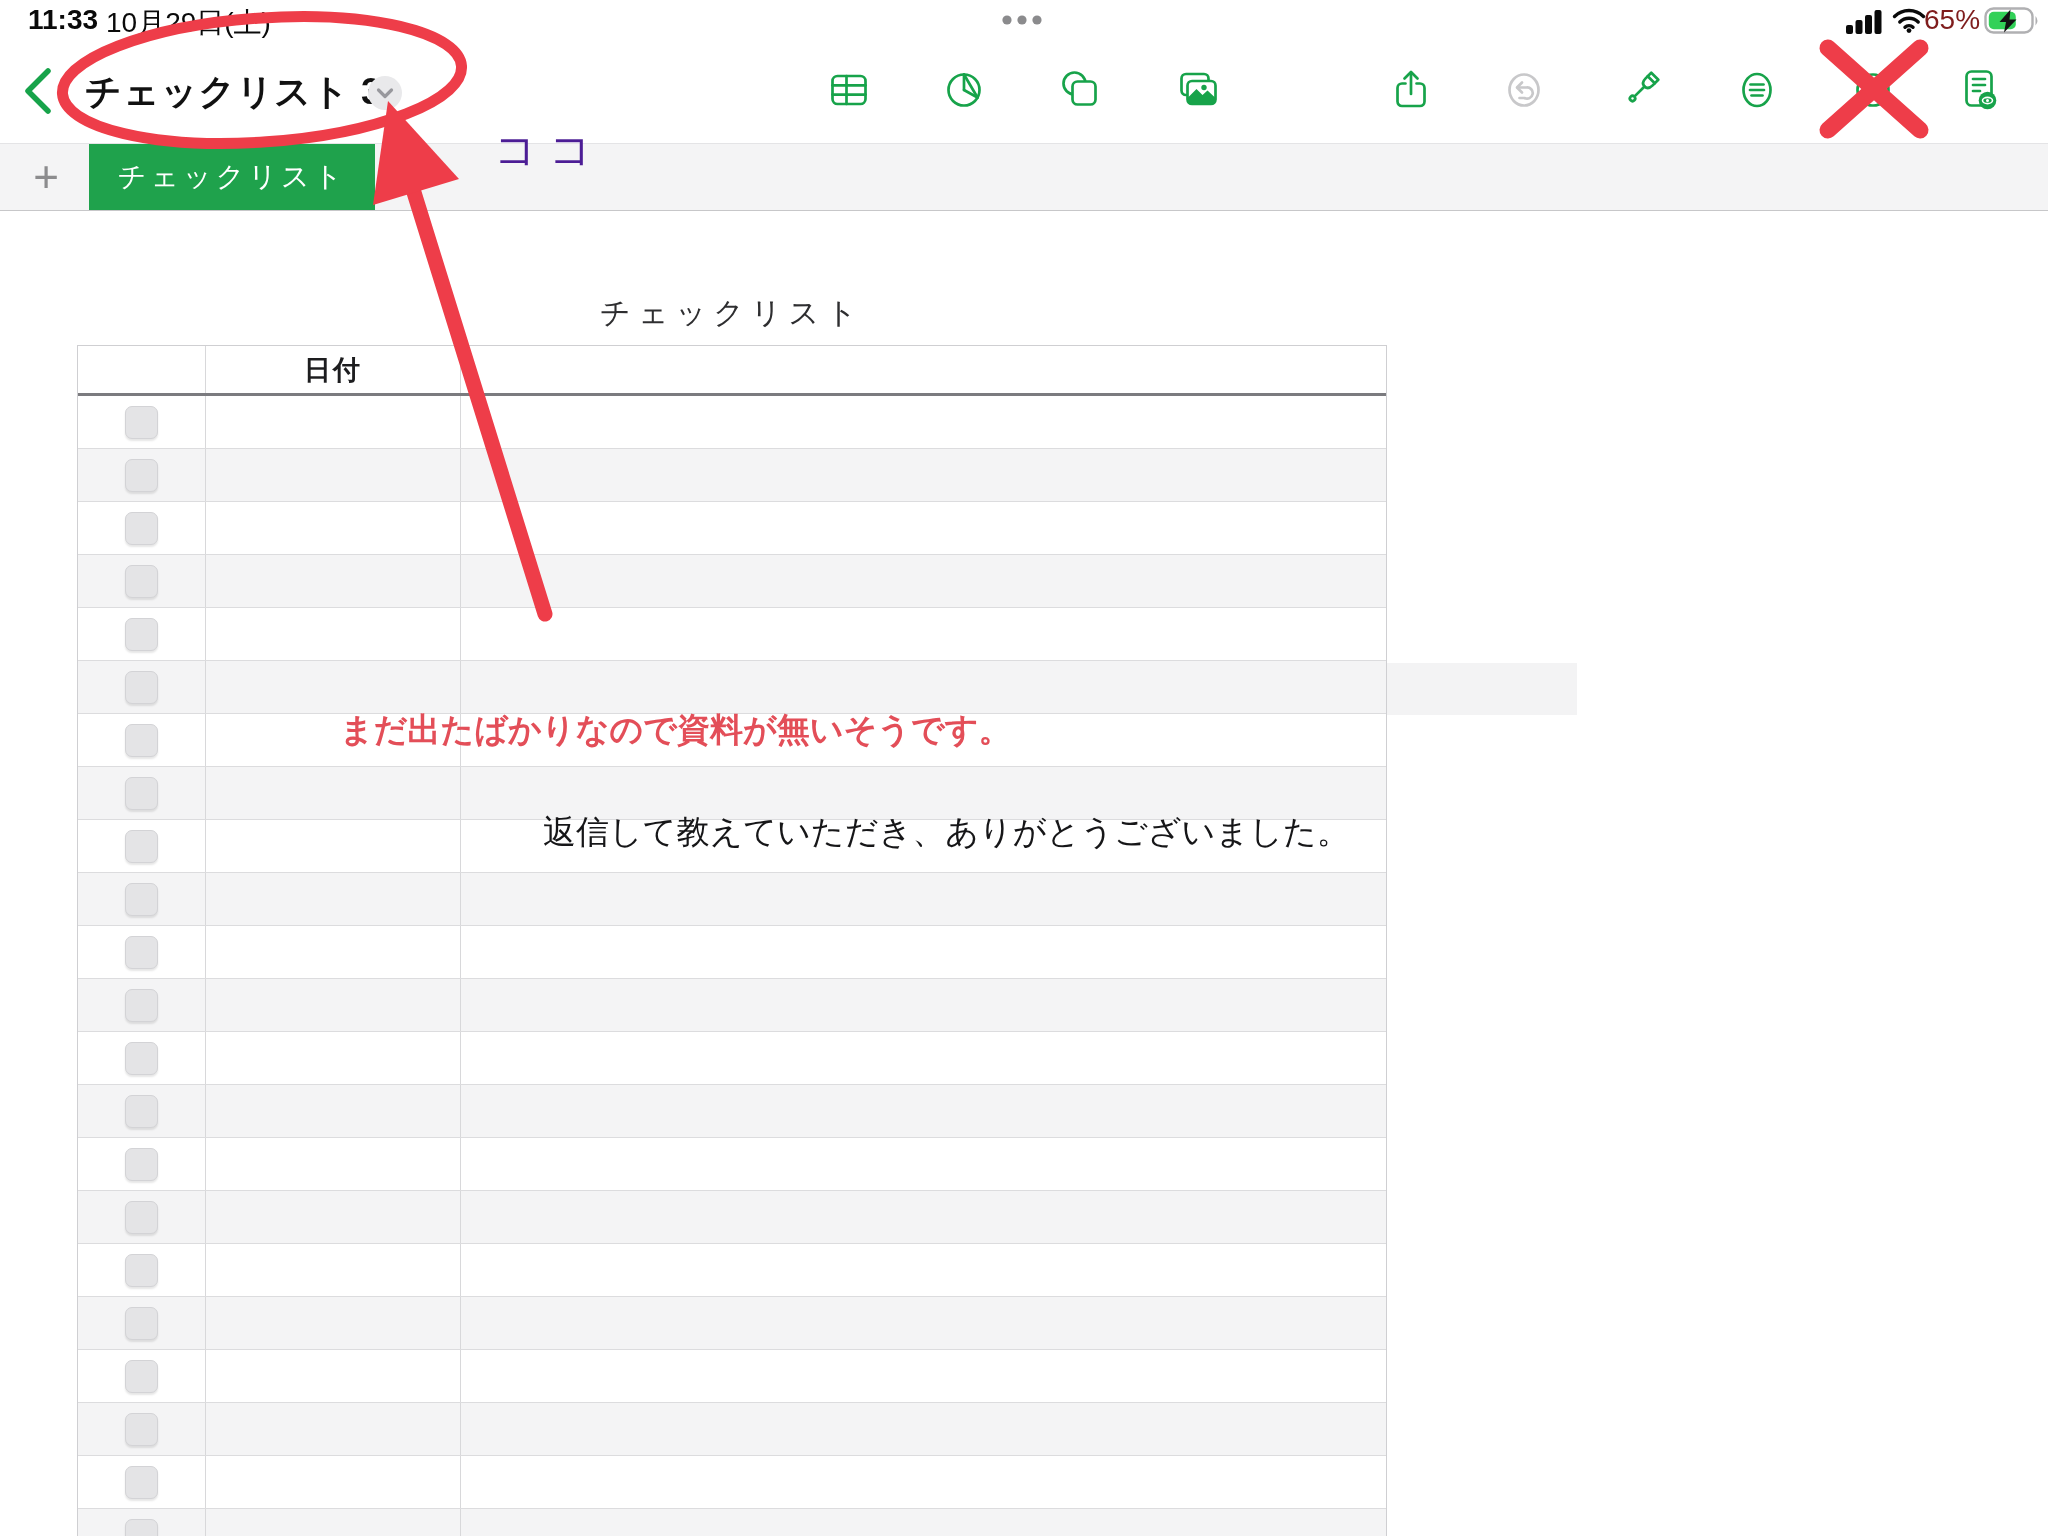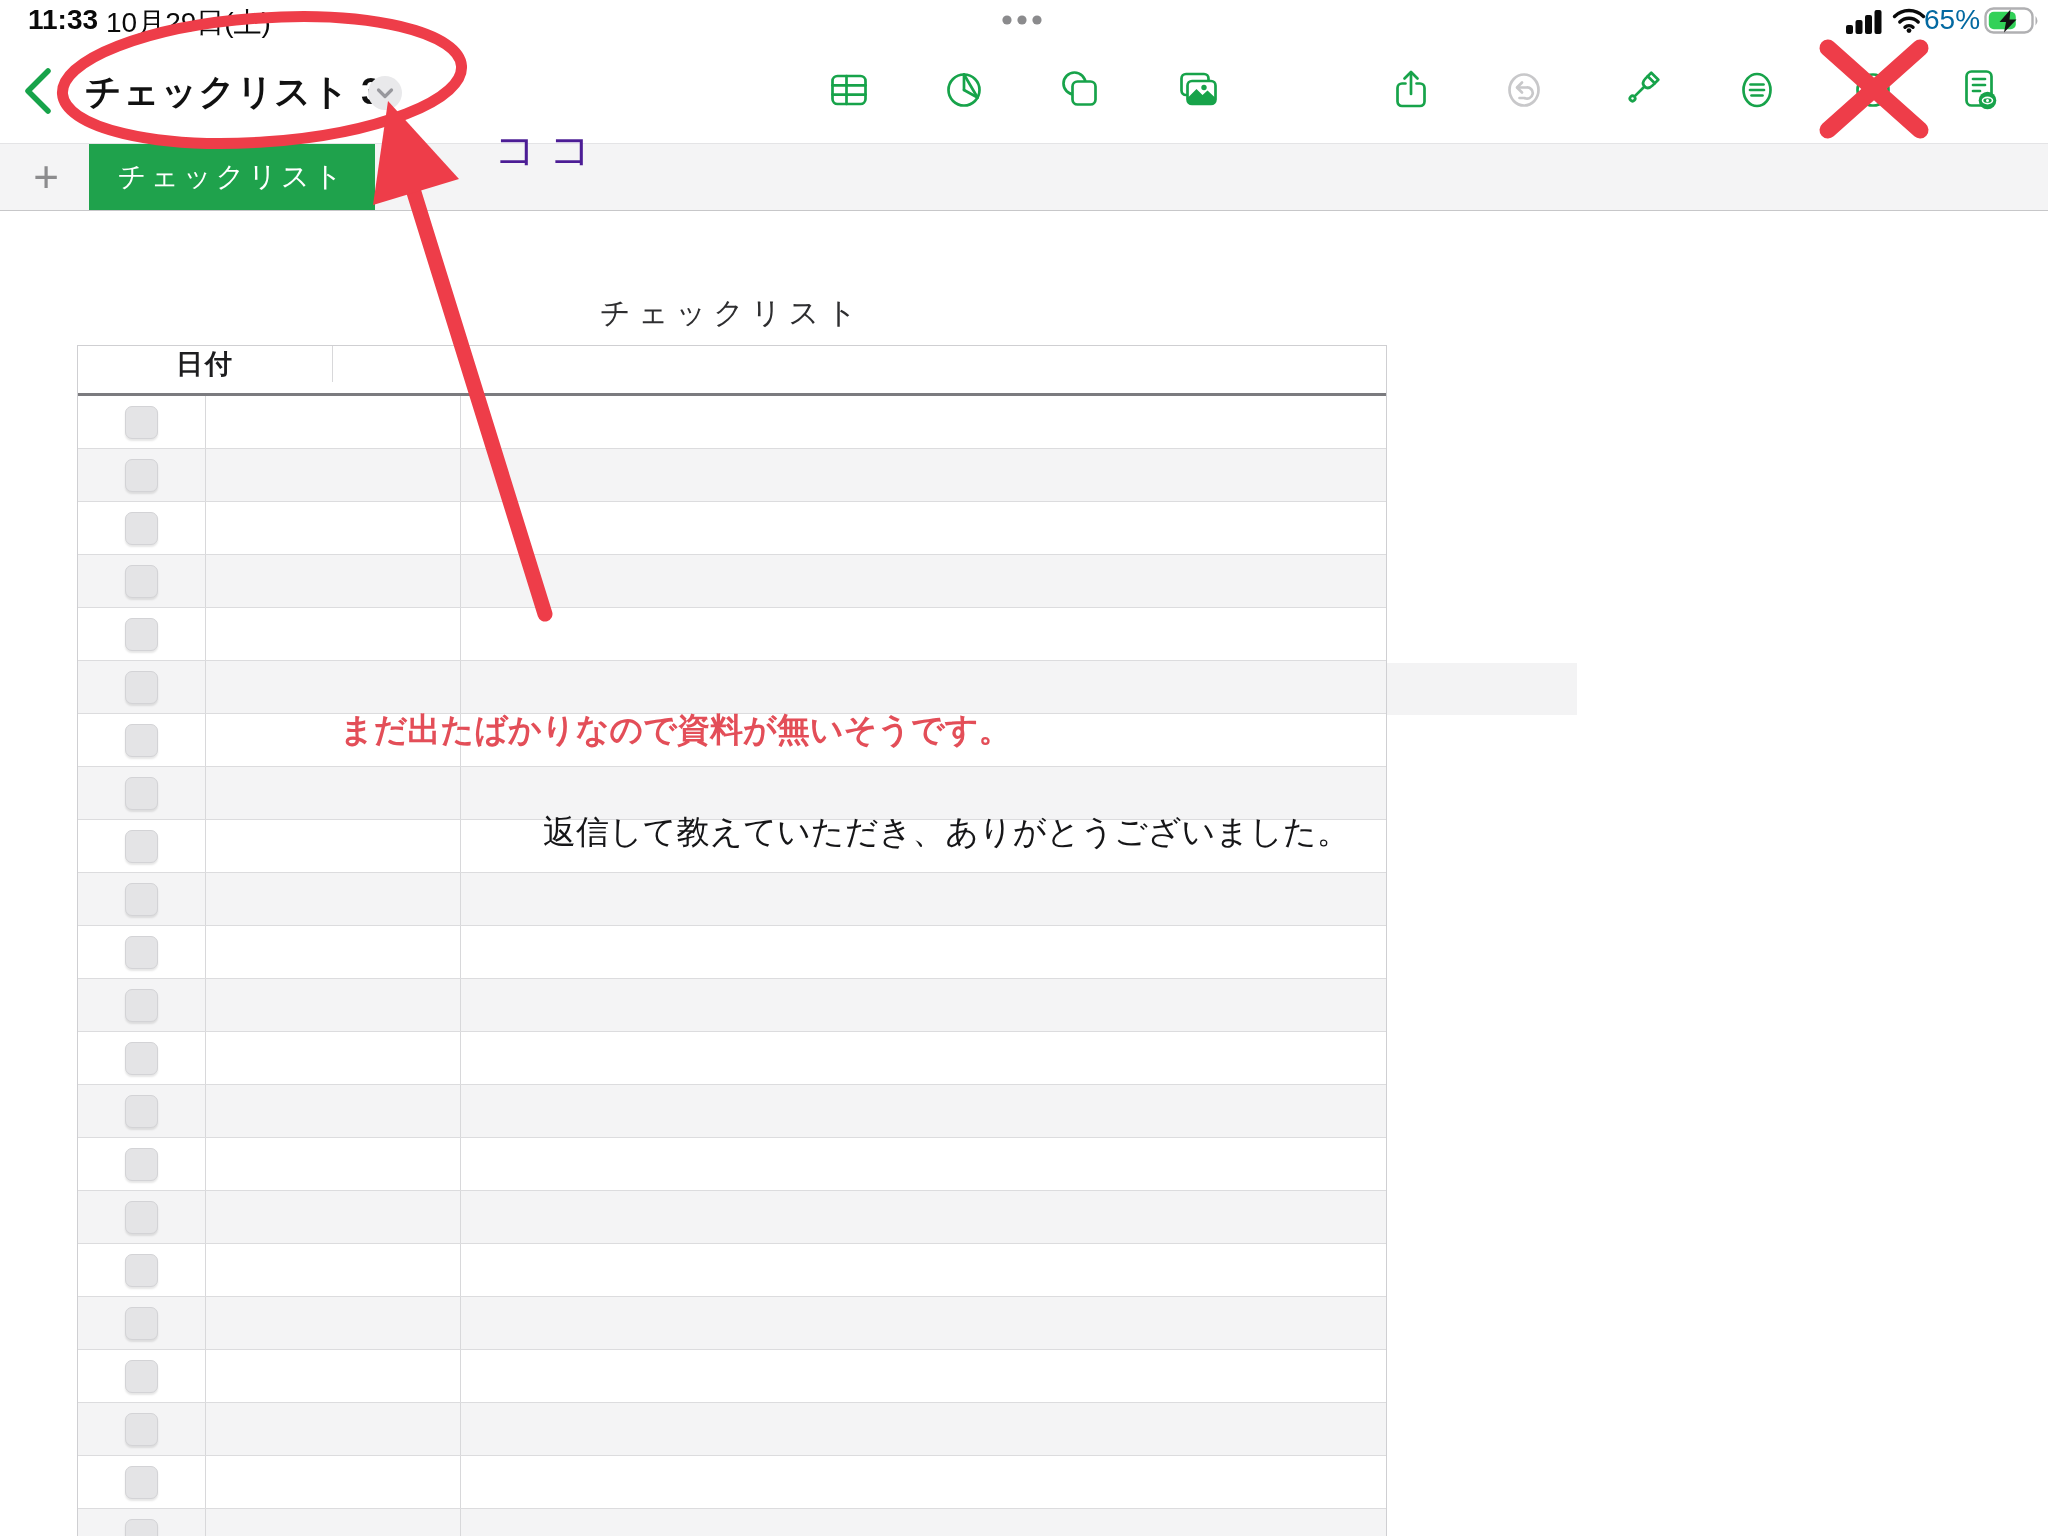--- a/index.html
+++ b/index.html
@@ -6,40 +6,40 @@
   html,body { background:#ffffff; }
   body { font-family: "Liberation Sans", "DejaVu Sans", sans-serif; }
   .screen { position:relative; width:2048px; height:1536px; overflow:hidden; background:#ffffff; }
 
   
   .sb-time { position:absolute; left:28px; top:4px; font-size:28px; font-weight:700; color:#0a0a0a; }
   .sb-date { position:absolute; left:106px; top:4px; font-size:28px; font-weight:400; color:#0a0a0a; }
   .sb-dots { position:absolute; left:1001px; top:14px; }
   .sb-signal { position:absolute; left:1846px; top:6px; }
   .sb-wifi { position:absolute; left:1892px; top:7px; }
-  .sb-batt-pct { position:absolute; left:1924px; top:4px; font-size:28px; color:#0369a1; }
+  .sb-batt-pct { position:absolute; left:1924px; top:4px; font-size:28px; color:#7f1d1d; }
   .sb-battery { position:absolute; left:1984px; top:7px; }
 
   
   .toolbar { position:absolute; left:0; top:40px; width:2048px; height:103px; background:#ffffff; }
   .back-btn { position:absolute; left:20px; top:26px; width:36px; height:50px; cursor:pointer; }
   .doc-title { position:absolute; left:85px; top:28px; font-size:36px; font-weight:700; color:#111111; letter-spacing:1px; white-space:nowrap; }
   .title-chev { position:absolute; left:368px; top:36px; width:34px; height:34px; border-radius:50%; background:#e9e9eb; display:flex; align-items:center; justify-content:center; }
   .icon-btn { position:absolute; top:26px; width:48px; height:48px; }
   .icon-btn svg { width:48px; height:48px; display:block; }
 
   
   .tabbar { position:absolute; left:0; top:143px; width:2048px; height:68px; background:#f4f4f5; border-top:1px solid #e4e4e6; border-bottom:1px solid #c7c7c9; }
   .add-tab { position:absolute; left:18px; top:0; width:56px; height:66px; font-size:44px; font-weight:300; color:#8c8c8e; display:flex; align-items:center; justify-content:center; }
   .sheet-tab { position:absolute; left:89px; top:0; width:286px; height:66px; background:#1fa24c; color:#ffffff; font-size:28px; letter-spacing:4px; display:flex; align-items:center; justify-content:center; }
 
   
   .sheet-title { position:absolute; left:77px; top:293px; width:1310px; text-align:center; font-size:30px; letter-spacing:7px; color:#2e2e30; }
   .table { position:absolute; left:77px; top:345px; width:1310px; border:1px solid #cfcfd2; border-bottom:none; background:#ffffff; }
-  .thead { display:flex; height:50px; border-bottom:3px solid #7b7b7f; background:#ffffff;flex-direction:column; }
+  .thead { display:flex; height:50px; border-bottom:3px solid #7b7b7f; background:#ffffff; }
   .th { display:flex; align-items:center; justify-content:center; font-size:27px; font-weight:700; color:#1d1d1f; letter-spacing:2px; }
   .col1 { width:128px; border-right:1px solid #d8d8da; }
   .col2 { width:255px; border-right:1px solid #d8d8da; }
   .col3 { flex:1; }
   .trow { display:flex; height:53px; border-bottom:1px solid #dcdcde; background:#ffffff; }
   .trow.alt { background:#f4f4f5; }
   .ccell { display:flex; align-items:center; justify-content:center; }
   .cb { width:33px; height:33px; border-radius:7px; background:#e4e4e6; border:1px solid #d3d3d6; box-shadow:0 2px 2px rgba(0,0,0,0.10); }
 
   

